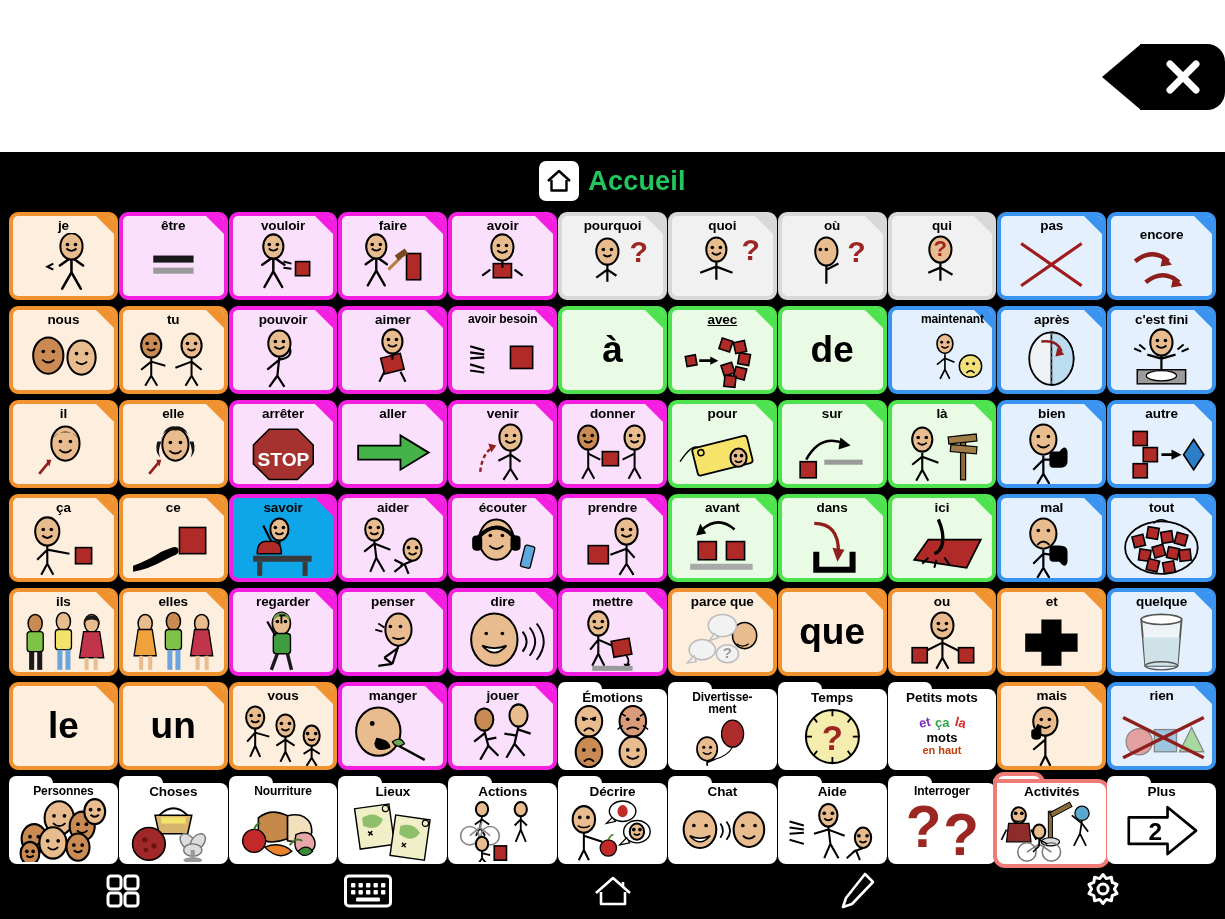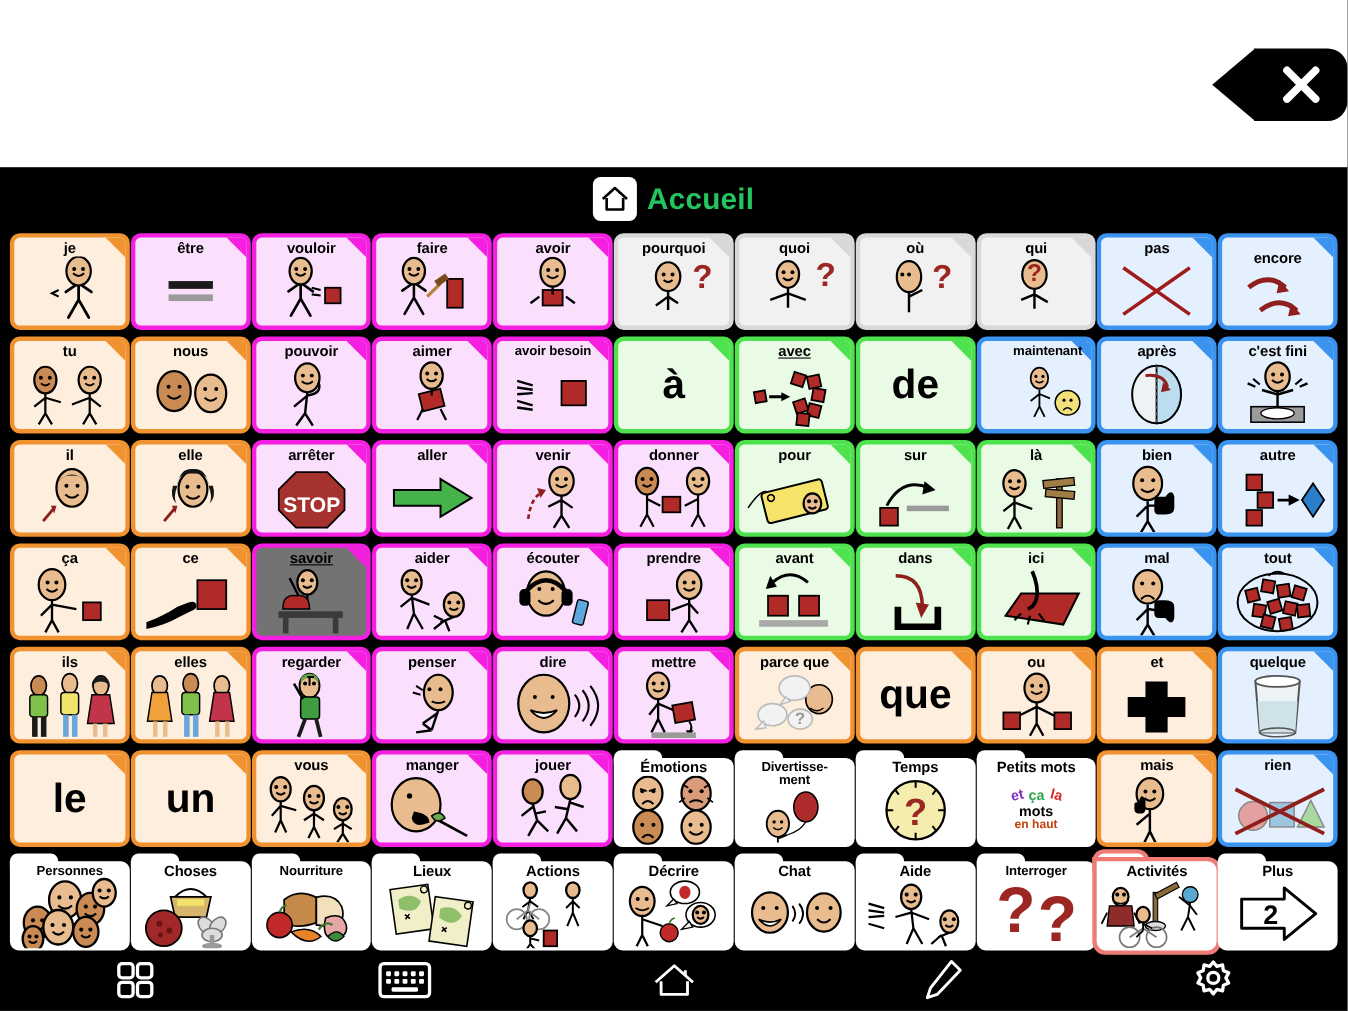--- a/index.html
+++ b/index.html
@@ -302,49 +302,49 @@
             <svg viewBox="0 0 100 62" width="100%" height="100%" preserveAspectRatio="xMidYMid meet">
               <path d="M20 22 Q40 6 58 22" stroke="#8f1f1c" stroke-width="5" fill="none"></path>
               <path d="M52 14 L62 26 L49 28 Z" fill="#8f1f1c"></path>
               <path d="M32 46 Q52 30 70 46" stroke="#8f1f1c" stroke-width="5" fill="none"></path>
               <path d="M64 38 L74 50 L61 52 Z" fill="#8f1f1c"></path>
             </svg>
           </div>
         </div>
         <div class="cell" style="border-color: rgb(240, 146, 47); background: rgb(253, 238, 222); --fold: #f0922f;">
           <div class="fold"></div>
+          <div class="lbl" style="white-space: pre-line;">nous</div>
+          <div class="art">
+            <svg viewBox="0 0 100 62" width="100%" height="100%" preserveAspectRatio="xMidYMid meet">
+              <ellipse cx="35" cy="28" rx="15" ry="18" fill="#c98a53" stroke="#000" stroke-width="2"></ellipse>
+              <circle cx="30" cy="24" r="1.8" fill="#000"></circle>
+              <circle cx="40" cy="24" r="1.8" fill="#000"></circle>
+              <path d="M29 32 Q35 37.7 41 32" stroke="#000" stroke-width="1.8" fill="none"></path>
+              <ellipse cx="68" cy="30" rx="14" ry="17" fill="#e8bc8e" stroke="#000" stroke-width="2"></ellipse>
+              <circle cx="63" cy="26" r="1.8" fill="#000"></circle>
+              <circle cx="73" cy="26" r="1.8" fill="#000"></circle>
+              <path d="M62.5 34 Q68 39.225 73.5 34" stroke="#000" stroke-width="1.8" fill="none"></path>
+            </svg>
+          </div>
+        </div>
+        <div class="cell" style="border-color: rgb(240, 146, 47); background: rgb(253, 238, 222); --fold: #f0922f;">
+          <div class="fold"></div>
           <div class="lbl" style="white-space: pre-line;">tu</div>
           <div class="art">
             <svg viewBox="0 0 100 62" width="100%" height="100%" preserveAspectRatio="xMidYMid meet">
               <ellipse cx="28" cy="18" rx="10" ry="12" fill="#c98a53" stroke="#000" stroke-width="2"></ellipse>
               <circle cx="24" cy="16" r="1.8" fill="#000"></circle>
               <circle cx="32" cy="16" r="1.8" fill="#000"></circle>
               <path d="M24 21 Q28 24.8 32 21" stroke="#000" stroke-width="1.8" fill="none"></path>
               <ellipse cx="68" cy="18" rx="10" ry="12" fill="#e8bc8e" stroke="#000" stroke-width="2"></ellipse>
               <circle cx="64" cy="16" r="1.8" fill="#000"></circle>
               <circle cx="72" cy="16" r="1.8" fill="#000"></circle>
               <path d="M64 21 Q68 24.8 72 21" stroke="#000" stroke-width="1.8" fill="none"></path>
               <path d="M28 30 L28 48 M28 34 l14 4 M28 34 l-10 8 M28 48 l-6 10 M28 48 l6 10" stroke="#000" stroke-width="2" fill="none"></path>
               <path d="M68 30 L68 48 M68 34 l-16 6 M68 34 l10 8 M68 48 l-6 10 M68 48 l6 10" stroke="#000" stroke-width="2" fill="none"></path>
-            </svg>
-          </div>
-        </div>
-        <div class="cell" style="border-color: rgb(240, 146, 47); background: rgb(253, 238, 222); --fold: #f0922f;">
-          <div class="fold"></div>
-          <div class="lbl" style="white-space: pre-line;">nous</div>
-          <div class="art">
-            <svg viewBox="0 0 100 62" width="100%" height="100%" preserveAspectRatio="xMidYMid meet">
-              <ellipse cx="35" cy="28" rx="15" ry="18" fill="#c98a53" stroke="#000" stroke-width="2"></ellipse>
-              <circle cx="30" cy="24" r="1.8" fill="#000"></circle>
-              <circle cx="40" cy="24" r="1.8" fill="#000"></circle>
-              <path d="M29 32 Q35 37.7 41 32" stroke="#000" stroke-width="1.8" fill="none"></path>
-              <ellipse cx="68" cy="30" rx="14" ry="17" fill="#e8bc8e" stroke="#000" stroke-width="2"></ellipse>
-              <circle cx="63" cy="26" r="1.8" fill="#000"></circle>
-              <circle cx="73" cy="26" r="1.8" fill="#000"></circle>
-              <path d="M62.5 34 Q68 39.225 73.5 34" stroke="#000" stroke-width="1.8" fill="none"></path>
             </svg>
           </div>
         </div>
         <div class="cell" style="border-color: rgb(244, 31, 224); background: rgb(250, 224, 253); --fold: #f41fe0;">
           <div class="fold"></div>
           <div class="lbl" style="white-space: pre-line;">pouvoir</div>
           <div class="art">
             <svg viewBox="0 0 100 62" width="100%" height="100%" preserveAspectRatio="xMidYMid meet">
               <ellipse cx="46" cy="16" rx="11" ry="13" fill="#e8bc8e" stroke="#000" stroke-width="2"></ellipse>
               <circle cx="42" cy="14" r="1.8" fill="#000"></circle>
@@ -625,21 +625,21 @@
         <div class="cell" style="border-color: rgb(240, 146, 47); background: rgb(253, 238, 222); --fold: #f0922f;">
           <div class="fold"></div>
           <div class="lbl" style="white-space: pre-line;">ce</div>
           <div class="art">
             <svg viewBox="0 0 100 62" width="100%" height="100%" preserveAspectRatio="xMidYMid meet">
               <rect x="56" y="12" width="26" height="26" fill="#b02a28" stroke="#000" stroke-width="1.6"></rect>
               <path d="M10 50 q16 -6 28 -14 l10 -4 q6 -2 7 2 q1 4 -5 6 l-10 5 q-14 8 -30 11 Z" fill="#000"></path>
             </svg>
           </div>
         </div>
-        <div class="cell" style="border-color: rgb(244, 31, 224); background: #737373; text-decoration: underline; --fold: #f41fe0;">
+        <div class="cell" style="border-color: rgb(244, 31, 224); background: #0ea5e9; --fold: #f41fe0;">
           <div class="fold"></div>
           <div class="lbl" style="white-space: pre-line;">savoir</div>
           <div class="art">
             <svg viewBox="0 0 100 62" width="100%" height="100%" preserveAspectRatio="xMidYMid meet">
               <path d="M46 18 L46 34" stroke="#000" stroke-width="2.2"></path>
               <ellipse cx="46" cy="14" rx="9" ry="11" fill="#e8bc8e" stroke="#000" stroke-width="2"></ellipse>
               <circle cx="42" cy="12" r="1.8" fill="#000"></circle>
               <circle cx="50" cy="12" r="1.8" fill="#000"></circle>
               <path d="M42 17 Q46 20.8 50 17" stroke="#000" stroke-width="1.8" fill="none"></path>
               <path d="M38 26 L30 10 M38 26 l-8 10" stroke="#000" stroke-width="2.2" fill="none"></path>

